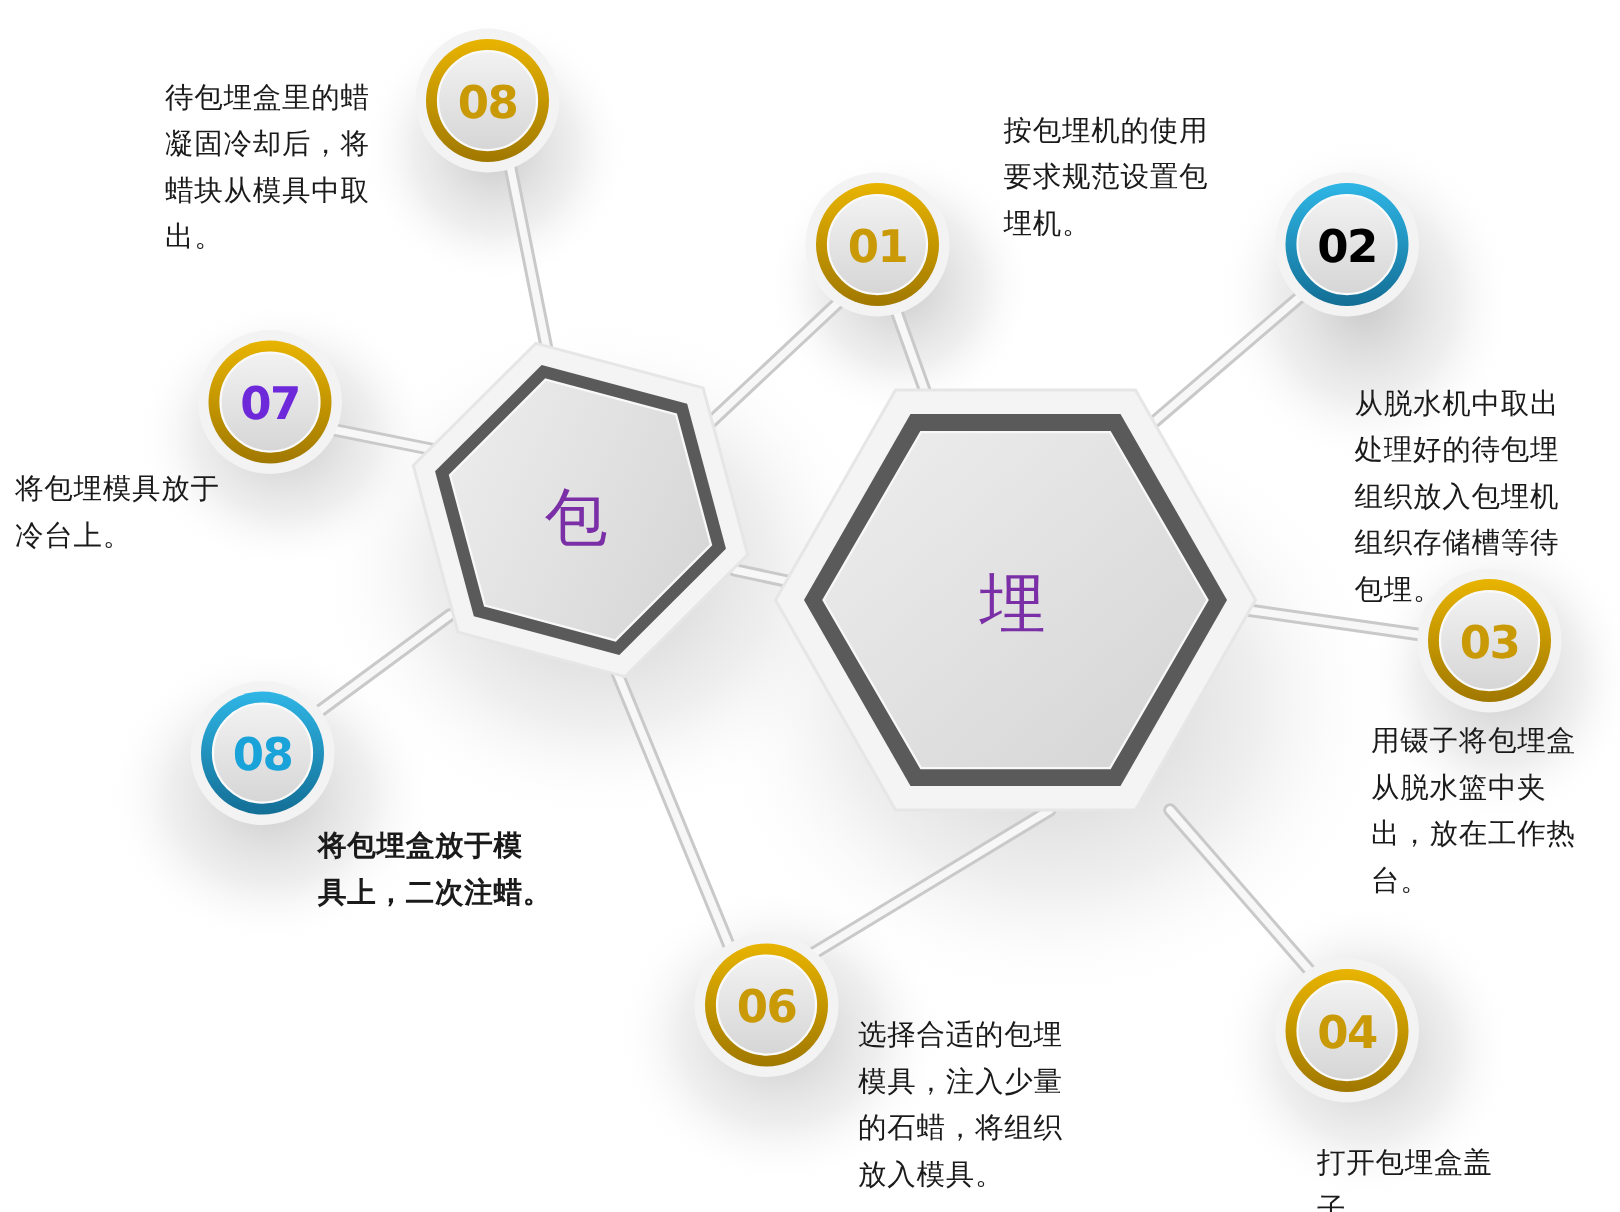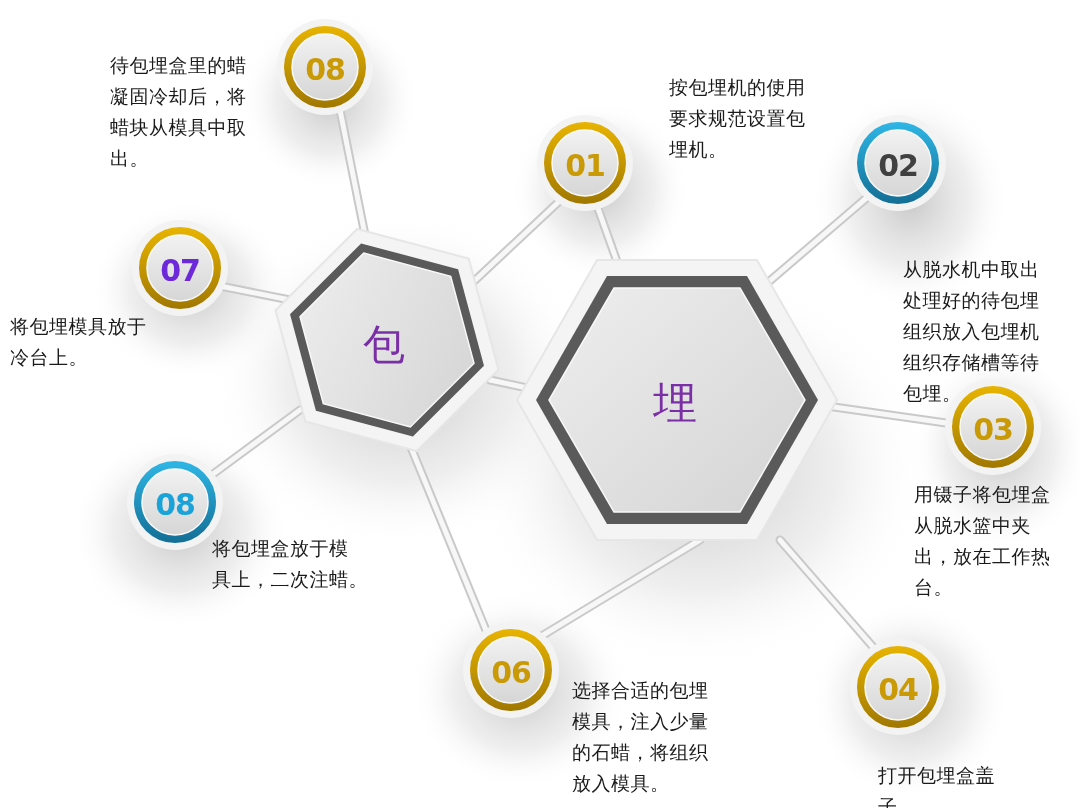--- a/index.html
+++ b/index.html
@@ -134,21 +134,21 @@
     <circle r="48" fill="#f3f3f3"></circle>
       <circle r="41" fill="url(#goldRing)"></circle>
       <circle r="33" fill="url(#discFill)" stroke="#fafafa" stroke-width="1.5"></circle>
   </g>
 </svg>
 
 <div class="hex-label" style="left:384px;top:345px;font-size:42px;">包</div>
 <div class="hex-label" style="left:675px;top:403px;font-size:44px;">埋</div>
 
 <div class="num-label" style="left:585px;top:165px;color:#c99a06;">01</div>
-<div class="num-label" style="left:898px;top:165px;color:#404040;">02</div>
+<div class="num-label" style="left:898px;top:165px;color:#000000;">02</div>
 <div class="num-label" style="left:993px;top:429px;color:#c99a06;">03</div>
 <div class="num-label" style="left:898px;top:689px;color:#c99a06;">04</div>
 <div class="num-label" style="left:511px;top:672px;color:#c99a06;">06</div>
 <div class="num-label" style="left:175px;top:504px;color:#1aa3d9;">08</div>
 <div class="num-label" style="left:180px;top:270px;color:#6d28d9;">07</div>
 <div class="num-label" style="left:325px;top:69px;color:#c99a06;">08</div>
 
 <div class="step-text" style="left:656px;top:72px;margin-left:13px;">按包埋机的使用
 要求规范设置包
 埋机。</div>
@@ -160,20 +160,20 @@
 <div class="step-text" style="left:914px;top:479px;">用镊子将包埋盒
 从脱水篮中夹
 出，放在工作热
 台。</div>
 <div class="step-text" style="left:878px;top:742px;margin-top:18px;">打开包埋盒盖
 子。</div>
 <div class="step-text" style="left:572px;top:675px;">选择合适的包埋
 模具，注入少量
 的石蜡，将组织
 放入模具。</div>
-<div class="step-text" style="left:212px;top:533px;">将包埋盒放于模
+<div class="step-text" style="left:212px;top:549px;font-weight:bold;">将包埋盒放于模
 具上，二次注蜡。</div>
 <div class="step-text" style="left:10px;top:311px;">将包埋模具放于
 冷台上。</div>
 <div class="step-text" style="left:110px;top:50px;">待包埋盒里的蜡
 凝固冷却后，将
 蜡块从模具中取
 出。</div>
 
 </body></html>

